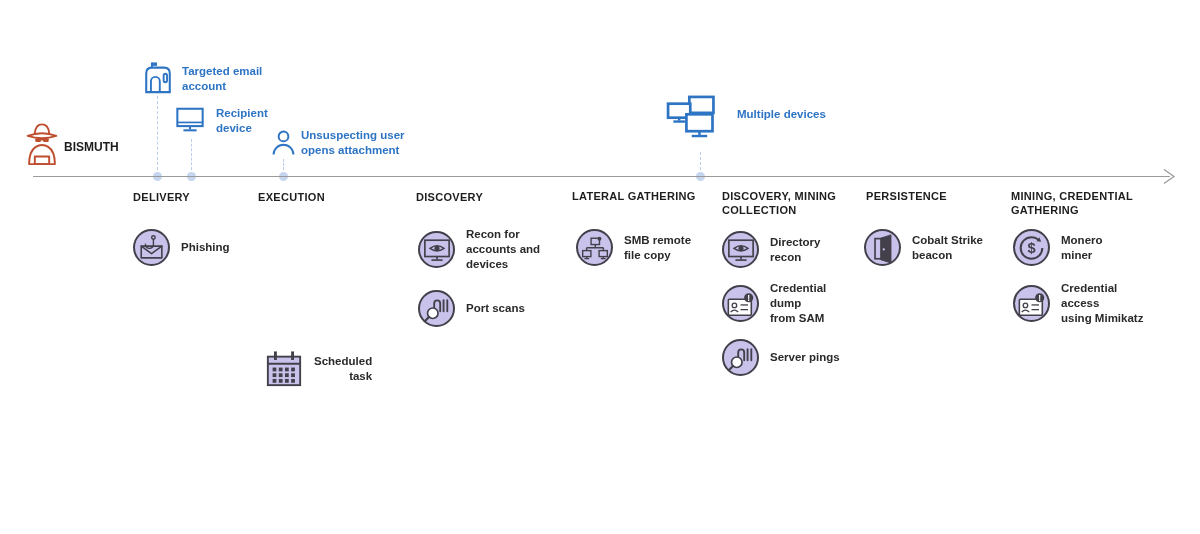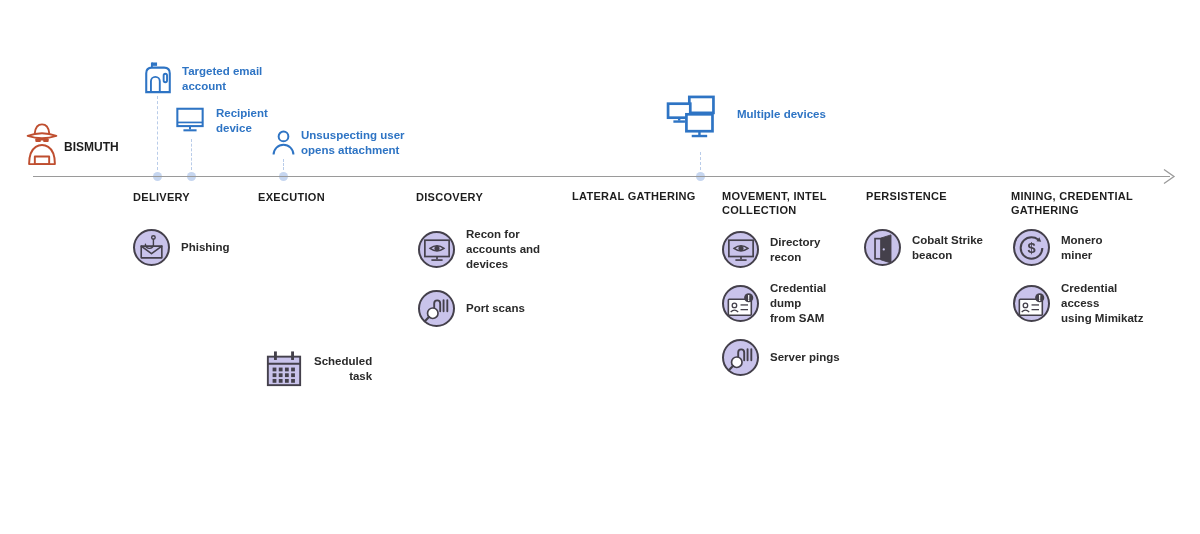--- a/index.html
+++ b/index.html
@@ -111,21 +111,21 @@
   <div class="abs" style="left:1160px;top:168px">
     <svg width="20" height="18" viewBox="0 0 20 18" fill="none" stroke="#9a9a9a" stroke-width="1.3">
       <polyline points="4,1.5 14,8.5 4,15.5"></polyline>
     </svg>
   </div>
 
   <div class="stage-header" style="left:133px;top:190px">DELIVERY</div>
   <div class="stage-header" style="left:258px;top:190px">EXECUTION</div>
   <div class="stage-header" style="left:416px;top:190px">DISCOVERY</div>
   <div class="stage-header" style="left:572px;top:189px">LATERAL GATHERING</div>
-  <div class="stage-header" style="left:722px;top:189px">MOVEMENT, INTEL
+  <div class="stage-header" style="left:722px;top:189px">DISCOVERY, MINING
 COLLECTION</div>
   <div class="stage-header" style="left:866px;top:189px">PERSISTENCE</div>
   <div class="stage-header" style="left:1011px;top:189px">MINING, CREDENTIAL
 GATHERING</div>
 
   <div class="item" style="left:133px;top:229px">
     <div class="circle">
       <svg width="30" height="30" viewBox="0 0 32 32" fill="none" stroke="#44404b" stroke-width="1.7" stroke-linecap="round" stroke-linejoin="round">
         <rect x="4.5" y="14" width="22" height="12.5"></rect>
         <polyline points="4.5,14 15.5,22 26.5,14"></polyline>
@@ -187,20 +187,34 @@
         <path d="M14,18.5 V10 A3.2,3.2 0 0 1 20.4,10 V18.5"></path>
         <line x1="24" y1="6.5" x2="24" y2="18.5"></line>
         <line x1="28" y1="6.5" x2="28" y2="18.5"></line>
         <circle cx="12.5" cy="20.5" r="5.6" fill="#fff" stroke-width="1.8"></circle>
         <line x1="8.4" y1="24.6" x2="4" y2="29" stroke-width="2.4"></line>
       </svg>
     </div>
     <div class="item-label">Port scans</div>
   </div>
 
+  <div class="item" style="left:576px;top:229px">
+    <div class="circle">
+      <svg width="32" height="28" viewBox="0 0 34 30" fill="none" stroke="#44404b" stroke-width="1.5">
+        <rect x="12.8" y="4.5" width="9" height="6.8"></rect>
+        <circle cx="21.8" cy="5" r="2.1" fill="#44404b" stroke="none"></circle>
+        <path d="M17.3,11.3 V14.8 M8,14.8 H26 M8,14.8 V17.8 M26,14.8 V17.8"></path>
+        <rect x="3.8" y="17.8" width="8.8" height="6.4"></rect>
+        <rect x="21.4" y="17.8" width="8.8" height="6.4"></rect>
+        <path d="M8.2,24.2 V25.6 M5.6,26.4 H10.8 M25.8,24.2 V25.6 M23.2,26.4 H28.4"></path>
+      </svg>
+    </div>
+    <div class="item-label">SMB remote
+file copy</div>
+  </div>
 
   <div class="item" style="left:722px;top:231px">
     <div class="circle">
       <svg width="32" height="28" viewBox="0 0 34 30" fill="none" stroke="#44404b" stroke-width="1.8">
         <rect x="4" y="4.5" width="26" height="17.5"></rect>
         <line x1="17" y1="22" x2="17" y2="25"></line>
         <line x1="11" y1="25.8" x2="23" y2="25.8"></line>
         <path d="M9.5,13.2 Q17,7.7 24.5,13.2 Q17,18.7 9.5,13.2 Z" stroke-width="1.6"></path>
         <circle cx="17" cy="13.2" r="2.7" fill="#44404b" stroke="none"></circle>
       </svg>

